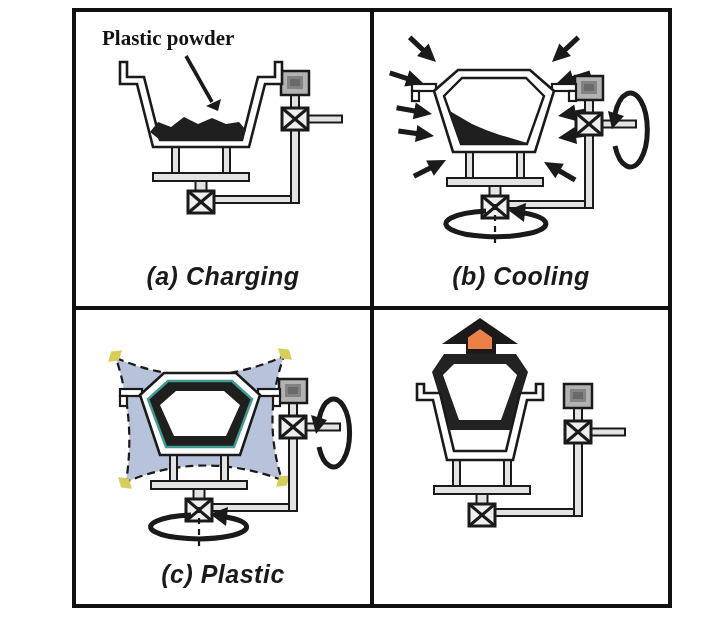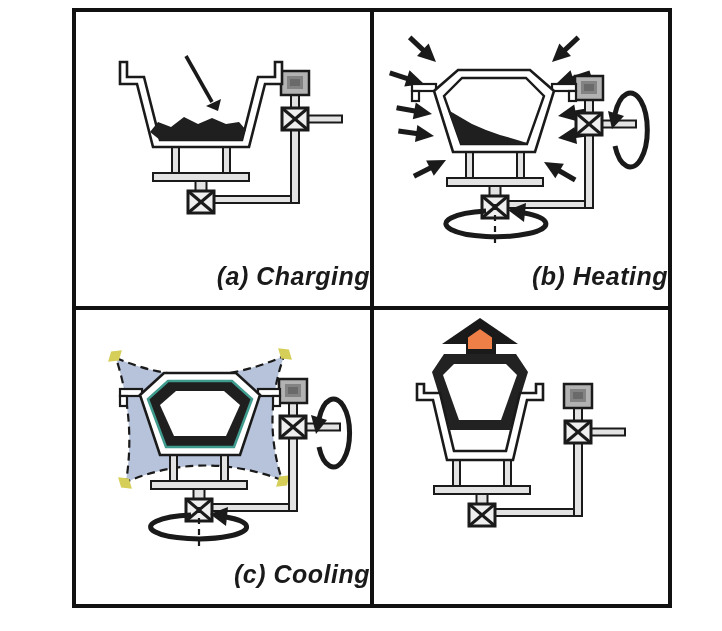--- a/index.html
+++ b/index.html
@@ -8,21 +8,21 @@
     background:#ffffff;font-family:"Liberation Sans",sans-serif;
   }
   .frame{
     position:absolute;left:72px;top:8px;width:592px;height:592px;
     border:4px solid #111;background:#111;
     display:grid;grid-template-columns:294px 294px;grid-template-rows:294px 294px;gap:4px;
   }
   .cell{position:relative;background:#ffffff;}
   .cell svg{position:absolute;left:0;top:0;}
   .caption{
-    position:absolute;left:0;right:0;top:250px;text-align:right;
+    position:absolute;left:0;right:0;top:250px;text-align:center;
     font-style:italic;font-weight:bold;font-size:25px;color:#1a1a1a;
     letter-spacing:0.5px;
   }
   .powder-label{
     position:absolute;left:26px;top:14px;
     font-family:"Liberation Serif",serif;font-weight:bold;font-size:21px;color:#111;
   }
 </style>
 </head>
 <body>
@@ -70,20 +70,21 @@
       <g>
           <use href="#arm" transform="translate(219,59)"></use>
         </g>
       <path d="M44,50 L51,50 L51,65 L68,65 L84,128 L166,128 L182,65 L199,65 L199,50 L206,50 L206,72 L189,72 L173,135 L77,135 L61,72 L44,72 Z" fill="#ffffff" stroke="#1a1a1a" stroke-width="2.6"></path>
       <polygon points="74,120 82,110 95,115 108,105 122,112 136,106 150,112 163,110 170,118 168,121 166,128 84,128" fill="#1f1f1f"></polygon>
       <g>
         <line x1="110" y1="44" x2="136" y2="90" stroke="#1a1a1a" stroke-width="3.6"></line>
         <polygon points="142,99 145,87 130,94" fill="#1a1a1a"></polygon>
       </g>
     </svg>
+    <div class="powder-label">Plastic powder</div>
     <div class="caption">(a) Charging</div>
   </div>
 
   <div class="cell">
     <svg width="294" height="294" viewBox="0 0 294 294">
       <g>
         <use href="#harrow" transform="translate(62,50) rotate(43)"></use>
         <use href="#harrow" transform="translate(50,72) rotate(18)"></use>
         <use href="#harrow" transform="translate(58,102) rotate(10)"></use>
         <use href="#harrow" transform="translate(60,124) rotate(8)"></use>
@@ -112,21 +113,21 @@
       <g>
         <line x1="121" y1="192" x2="121" y2="234" stroke="#1a1a1a" stroke-width="2.2" stroke-dasharray="6,5"></line>
         <path d="M112,199 A50,13 0 1 0 150,201" fill="none" stroke="#1a1a1a" stroke-width="5"></path>
         <polygon points="134,198 152,191 150,210" fill="#1a1a1a"></polygon>
       </g>
       <g>
         <path d="M241,134 A17,37 0 1 0 241,102" fill="none" stroke="#1a1a1a" stroke-width="5"></path>
         <polygon points="238,117 250,104 234,99" fill="#1a1a1a"></polygon>
       </g>
     </svg>
-    <div class="caption">(b) Heating</div>
+    <div class="caption">(b) Cooling</div>
   </div>
 
   <div class="cell">
     <svg width="294" height="294" viewBox="0 0 294 294">
       <path d="M40,48 Q124,84 208,46 Q186,108 206,170 Q126,140 50,172 Q60,110 40,48 Z" fill="#b7c3db" stroke="#1a1a1a" stroke-width="2.2" stroke-dasharray="8,5"></path>
       <g>
         <use href="#nozzle" transform="translate(39,46) rotate(-40)"></use>
         <use href="#nozzle" transform="translate(209,44) rotate(40)"></use>
         <use href="#nozzle" transform="translate(49,173) rotate(40)"></use>
         <use href="#nozzle" transform="translate(207,171) rotate(-40)"></use>
@@ -149,21 +150,21 @@
       <g>
         <line x1="123" y1="197" x2="123" y2="239" stroke="#1a1a1a" stroke-width="2.2" stroke-dasharray="6,5"></line>
         <path d="M115,205 A48,12 0 1 0 150,207" fill="none" stroke="#1a1a1a" stroke-width="5"></path>
         <polygon points="134,204 152,197 150,216" fill="#1a1a1a"></polygon>
       </g>
       <g>
         <path d="M243,137 A16,34 0 1 0 243,109" fill="none" stroke="#1a1a1a" stroke-width="5"></path>
         <polygon points="240,124 251,110 235,105" fill="#1a1a1a"></polygon>
       </g>
     </svg>
-    <div class="caption">(c) Cooling</div>
+    <div class="caption">(c) Plastic</div>
   </div>
 
   <div class="cell">
     <svg width="294" height="294" viewBox="0 0 294 294">
       <g>
           <use href="#stand" transform="translate(108,150)"></use>
         </g>
       <g>
           <use href="#arm" transform="translate(204,74)"></use>
         </g>

